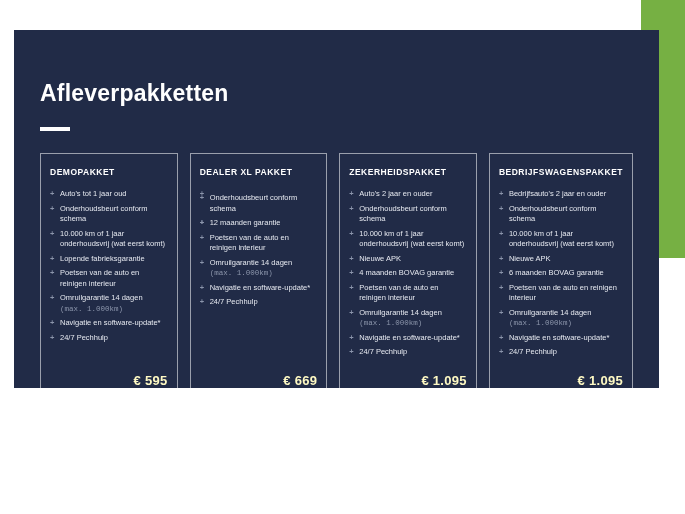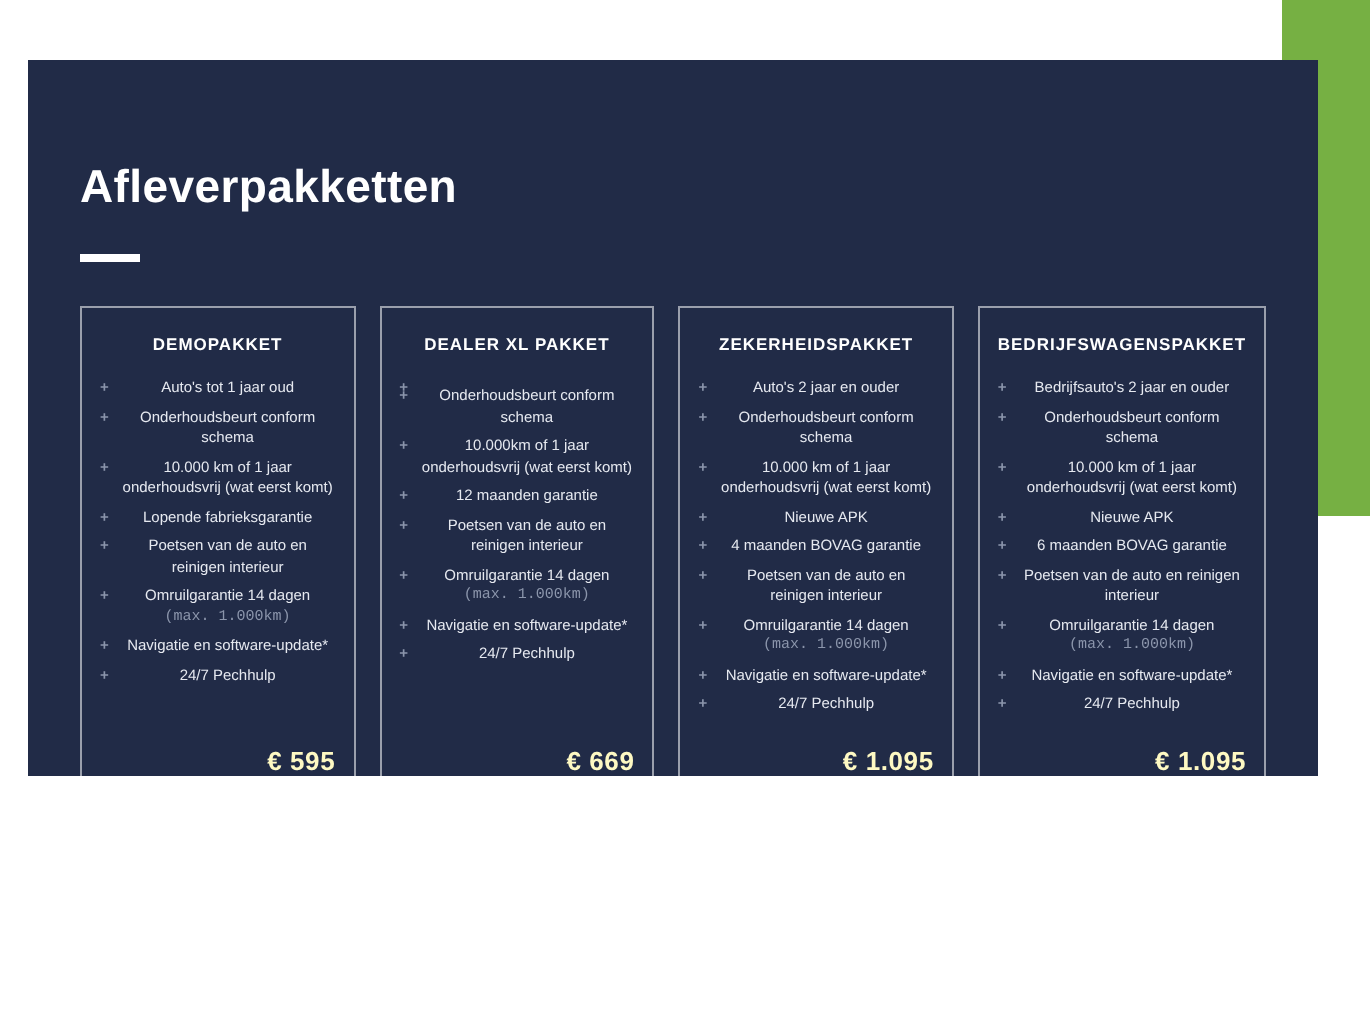--- a/index.html
+++ b/index.html
@@ -40,21 +40,20 @@
   .title-underline {
     width: 30px; height: 4px;
     background: #ffffff;
     margin-top: 20px;
   }
   .cards {
     display: flex;
     gap: 12px;
     margin-top: 22px;
     height: 248px;
-    text-align: center;
   }
   .card {
     flex: 1 1 0;
     border: 1px solid rgba(255,255,255,0.55);
     padding: 13px 9px 12px 9px;
     display: flex;
     flex-direction: column;
   }
   .card-title {
     color: #ffffff;
@@ -128,21 +127,21 @@
             <li><span class="plus">+</span><span class="ftext">24/7 Pechhulp</span></li>
           </ul>
         <div class="price">€ 595</div>
       </div>
 
       <div class="card">
         <div class="card-title">DEALER XL PAKKET</div>
         <ul class="features">
             <li><span class="plus">+</span></li>
             <li><span class="plus">+</span><span class="ftext">Onderhoudsbeurt conform schema</span></li>
-            <li><span class="plus">+</span><span class="ftext">10.000km of 1 jaar onderhoudsvrij (wat eerst komt)</span></li>
+            <li><span class="plus">+</span></li>
             <li><span class="plus">+</span><span class="ftext">12 maanden garantie</span></li>
             <li><span class="plus">+</span><span class="ftext">Poetsen van de auto en reinigen interieur</span></li>
             <li><span class="plus">+</span><span class="ftext">Omruilgarantie 14 dagen</span><span class="fnote">(max. 1.000km)</span></li>
             <li><span class="plus">+</span><span class="ftext">Navigatie en software-update*</span></li>
             <li><span class="plus">+</span><span class="ftext">24/7 Pechhulp</span></li>
           </ul>
         <div class="price">€ 669</div>
       </div>
 
       <div class="card">

